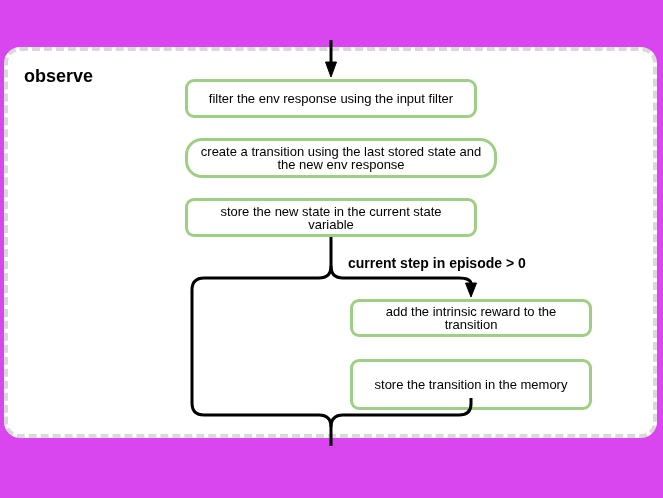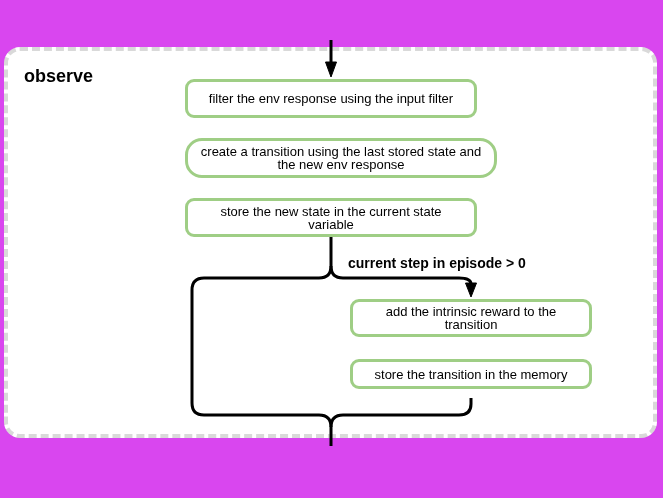--- a/index.html
+++ b/index.html
@@ -47,21 +47,21 @@
     text-align: center;
     font-size: 13px;
     line-height: 13px;
     color: #000000;
     padding: 2px 8px;
   }
   #node-1 { left: 185px; top: 79px;  width: 292px; height: 39px; }
   #node-2 { left: 185px; top: 138px; width: 312px; height: 40px; border-radius: 17px; }
   #node-3 { left: 185px; top: 198px; width: 292px; height: 39px; }
   #node-4 { left: 350px; top: 299px; width: 242px; height: 38px; align-items: center; }
-  #node-5 { left: 350px; top: 359px; width: 242px; height: 30px; }
+  #node-5 { left: 350px; top: 359px; width: 242px; height: 51px; }
   #condition-label {
     position: absolute;
     left: 348px;
     top: 255px;
     font-size: 14px;
     font-weight: 700;
     color: #000000;
     white-space: nowrap;
   }
   #connectors {

